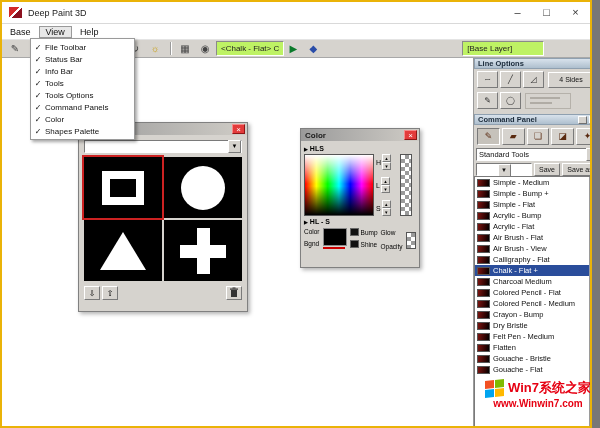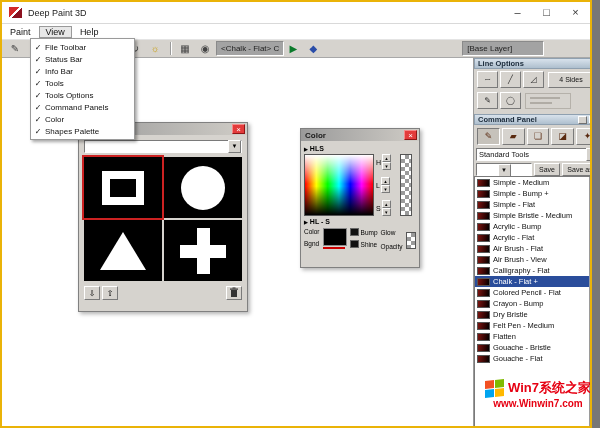--- a/index.html
+++ b/index.html
@@ -19,21 +19,21 @@
   .mitem.active{background:#e8e8e8;border:1px solid #9a9a9a;padding:0 6px;}
   
   .toolbar{position:absolute;left:0;top:38px;width:100%;height:18px;background:#d6d3ce;border-bottom:1px solid #a8a8a8;
            display:flex;align-items:center;box-sizing:border-box;padding-left:4px;}
   .tbtn{width:16px;height:15px;margin-right:2px;text-align:center;line-height:15px;font-size:10px;color:#444;
         background:#d6d3ce;border:1px solid #d6d3ce;}
   .tbtn.bulb{color:#c79a00;}
   .tbtn.play{color:#0a7a2a;}
   .tbtn.material{color:#2a4da8;}
   .tsep{width:1px;height:13px;background:#9a9a9a;margin:0 4px;border-right:1px solid #fff;}
-  .tbox{height:13px;line-height:13px;font-size:8px;padding:0 4px;background:#a3a3a3;color:#222;
+  .tbox{height:13px;line-height:13px;font-size:8px;padding:0 4px;background:#bef264;color:#222;
         border:1px solid;border-color:#8a8a8a #ffffff #ffffff #8a8a8a;white-space:nowrap;}
   .tbox.layer{margin-left:138px;width:72px;text-align:left;}
   
   .canvas{position:absolute;left:0;top:56px;width:471px;height:372px;background:#ffffff;}
   
   .rpanel{position:absolute;left:471px;top:56px;width:129px;height:372px;background:#d6d3ce;border-left:1px solid #9a9a9a;
           box-sizing:border-box;font-size:8px;color:#111;}
   .phdr{height:11px;background:linear-gradient(#d8e2ec,#aebfce);border:1px solid #8fa0b0;display:flex;align-items:center;
         font-size:7.5px;font-weight:bold;color:#1a2a3a;padding:0 3px;box-sizing:border-box;}
   .phdr .knob{margin-left:auto;width:6px;height:6px;border-radius:50%;background:#d6d3ce;
@@ -139,21 +139,21 @@
     <span class="applogo"></span>
     <span class="wtitle">Deep Paint 3D</span>
     <div class="wcontrols">
       <span class="wbtn">–</span>
       <span class="wbtn">□</span>
       <span class="wbtn">×</span>
     </div>
   </div>
 
   <div class="menubar">
-    <span class="mitem">Paint</span>
+    <span class="mitem">Base</span>
     <span class="mitem active">View</span>
     <span class="mitem">Help</span>
   </div>
 
   <div class="toolbar">
     <span class="tbtn">✎</span>
     <span class="tbtn">▤</span>
     <span class="tbtn">▣</span>
     <span class="tbtn">✂</span>
     <span class="tbtn">❏</span>
@@ -228,24 +228,20 @@
       <div class="bitem">
           <span class="bicon"></span>
           <span>Simple - Bump +</span>
         </div>
       <div class="bitem">
           <span class="bicon"></span>
           <span>Simple - Flat</span>
         </div>
       <div class="bitem">
           <span class="bicon"></span>
-          <span>Simple Bristle - Medium</span>
-        </div>
-      <div class="bitem">
-          <span class="bicon"></span>
           <span>Acrylic - Bump</span>
         </div>
       <div class="bitem">
           <span class="bicon"></span>
           <span>Acrylic - Flat</span>
         </div>
       <div class="bitem">
           <span class="bicon"></span>
           <span>Air Brush - Flat</span>
         </div>
@@ -256,21 +252,29 @@
       <div class="bitem">
           <span class="bicon"></span>
           <span>Calligraphy - Flat</span>
         </div>
       <div class="bitem selected">
           <span class="bicon"></span>
           <span>Chalk - Flat +</span>
         </div>
       <div class="bitem">
           <span class="bicon"></span>
+          <span>Charcoal Medium</span>
+        </div>
+      <div class="bitem">
+          <span class="bicon"></span>
           <span>Colored Pencil - Flat</span>
+        </div>
+      <div class="bitem">
+          <span class="bicon"></span>
+          <span>Colored Pencil - Medium</span>
         </div>
       <div class="bitem">
           <span class="bicon"></span>
           <span>Crayon - Bump</span>
         </div>
       <div class="bitem">
           <span class="bicon"></span>
           <span>Dry Bristle</span>
         </div>
       <div class="bitem">

